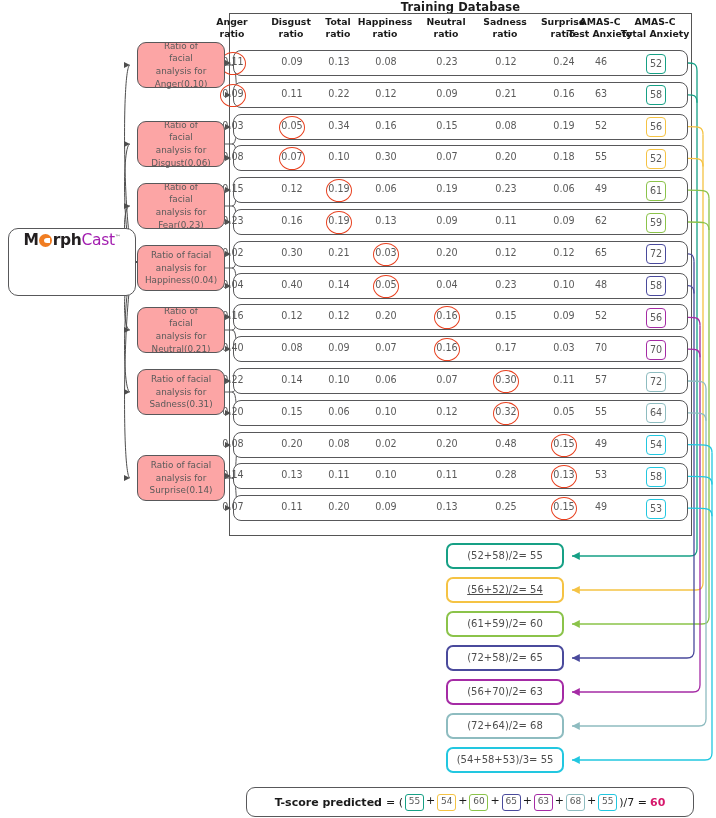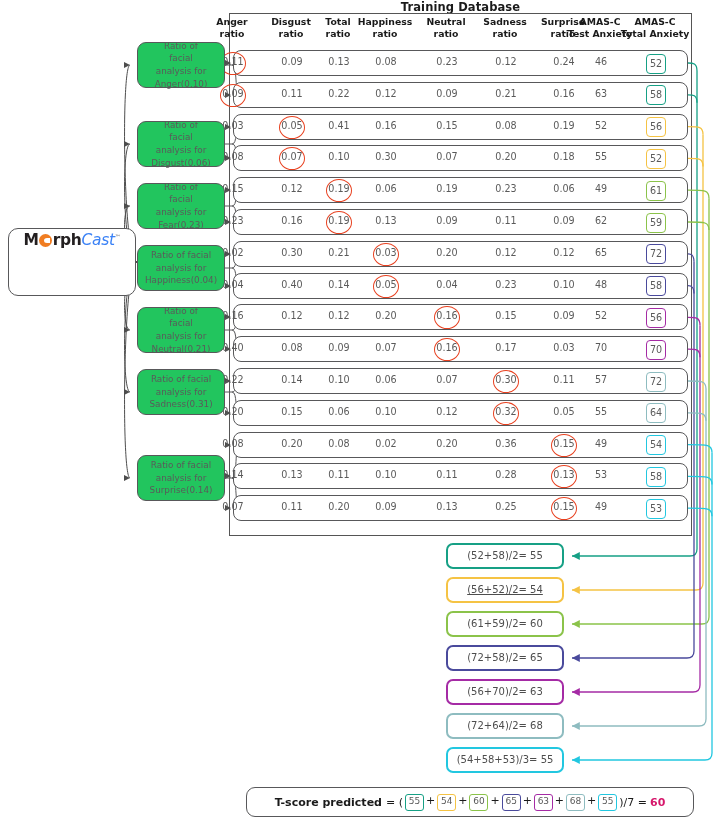--- a/index.html
+++ b/index.html
@@ -33,32 +33,32 @@
         border:1.7px solid #000;border-radius:4px;box-sizing:border-box;
         font-size:9.6px;line-height:17px;text-align:center;color:#5a5a5a;background:#fff;}
 
   
   .rowarrow{position:absolute;left:-9px;top:9px;width:0;height:0;
             border-left:6px solid #4d4d4d;border-top:3.5px solid transparent;
             border-bottom:3.5px solid transparent;}
 
   
   .ebox{position:absolute;left:137px;width:88px;height:46px;
-        border:1px solid #58585a;border-radius:9px;box-sizing:border-box;background:#22c55e;
+        border:1px solid #58585a;border-radius:9px;box-sizing:border-box;background:#fca5a5;
         font-size:8.8px;line-height:12.6px;text-align:center;color:#5a5a5a;
         display:flex;align-items:center;justify-content:center;padding:0 16px;}
 
   
   #src-box{left:8px;top:228px;width:128px;height:68px;
            border:1px solid #58585a;border-radius:10px;box-sizing:border-box;background:#fff;
            text-align:center;}
   #src-text{font-size:9.2px;line-height:12.6px;color:#4d4d4d;padding:5px 4px 0 4px;}
   #logo{margin-top:2px;font-size:15.5px;letter-spacing:-.3px;white-space:nowrap;}
   #logo .m{font-weight:bold;color:#231f20;}
-  #logo .cast{color:#3b82f6;font-weight:normal;font-style:italic;}
+  #logo .cast{color:#a21caf;font-weight:normal;}
   #logo .tm{font-size:6px;vertical-align:super;color:#4a4a4a;}
   .eye{display:inline-block;width:13px;height:13px;border-radius:50%;
        background:#f07d22;position:relative;vertical-align:-2px;margin:0 .5px;}
   .eye:after{content:"";position:absolute;left:4.5px;top:4px;width:6px;height:5px;
              background:#fff;border-radius:50% 0 0 50%;}
 
   
   .sbox{position:absolute;left:446px;width:118px;height:26px;
         border:2px solid #000;border-radius:7px;box-sizing:border-box;background:#fff;
         font-size:10px;line-height:22px;text-align:center;color:#4d4d4d;}
@@ -214,21 +214,21 @@
     <div class="cell" style="left: 249px; width: 46px;">0.21</div>
     <div class="cell" style="left: 307px; width: 46px;">0.16</div>
     <div class="cell" style="left: 344px; width: 46px;">63</div>
     <div class="tbox" style="left: 412px; border-color: rgb(22, 160, 133);">58</div>
   </div>
 <div class="row abs" style="top: 113.6px;">
     <div class="rowarrow"></div>
     <div class="cell" style="left: -24px; width: 46px;">0.03</div>
     <div class="cell circled" style="left: 35px; width: 46px;">0.05</div>
     <div class="ring" style="left: 45px;"></div>
-    <div class="cell" style="left: 82px; width: 46px;">0.41</div>
+    <div class="cell" style="left: 82px; width: 46px;">0.34</div>
     <div class="cell" style="left: 129px; width: 46px;">0.16</div>
     <div class="cell" style="left: 190px; width: 46px;">0.15</div>
     <div class="cell" style="left: 249px; width: 46px;">0.08</div>
     <div class="cell" style="left: 307px; width: 46px;">0.19</div>
     <div class="cell" style="left: 344px; width: 46px;">52</div>
     <div class="tbox" style="left: 412px; border-color: rgb(245, 195, 68);">56</div>
   </div>
 <div class="row abs" style="top: 145.4px;">
     <div class="rowarrow"></div>
     <div class="cell" style="left: -24px; width: 46px;">0.08</div>
@@ -346,21 +346,21 @@
     <div class="cell" style="left: 344px; width: 46px;">55</div>
     <div class="tbox" style="left: 412px; border-color: rgb(142, 188, 192);">64</div>
   </div>
 <div class="row abs" style="top: 431.6px;">
     <div class="rowarrow"></div>
     <div class="cell" style="left: -24px; width: 46px;">0.08</div>
     <div class="cell" style="left: 35px; width: 46px;">0.20</div>
     <div class="cell" style="left: 82px; width: 46px;">0.08</div>
     <div class="cell" style="left: 129px; width: 46px;">0.02</div>
     <div class="cell" style="left: 190px; width: 46px;">0.20</div>
-    <div class="cell" style="left: 249px; width: 46px;">0.36</div>
+    <div class="cell" style="left: 249px; width: 46px;">0.48</div>
     <div class="cell circled" style="left: 307px; width: 46px;">0.15</div>
     <div class="ring" style="left: 317px;"></div>
     <div class="cell" style="left: 344px; width: 46px;">49</div>
     <div class="tbox" style="left: 412px; border-color: rgb(34, 199, 224);">54</div>
   </div>
 <div class="row abs" style="top: 463.4px;">
     <div class="rowarrow"></div>
     <div class="cell" style="left: -24px; width: 46px;">0.14</div>
     <div class="cell" style="left: 35px; width: 46px;">0.13</div>
     <div class="cell" style="left: 82px; width: 46px;">0.11</div>

